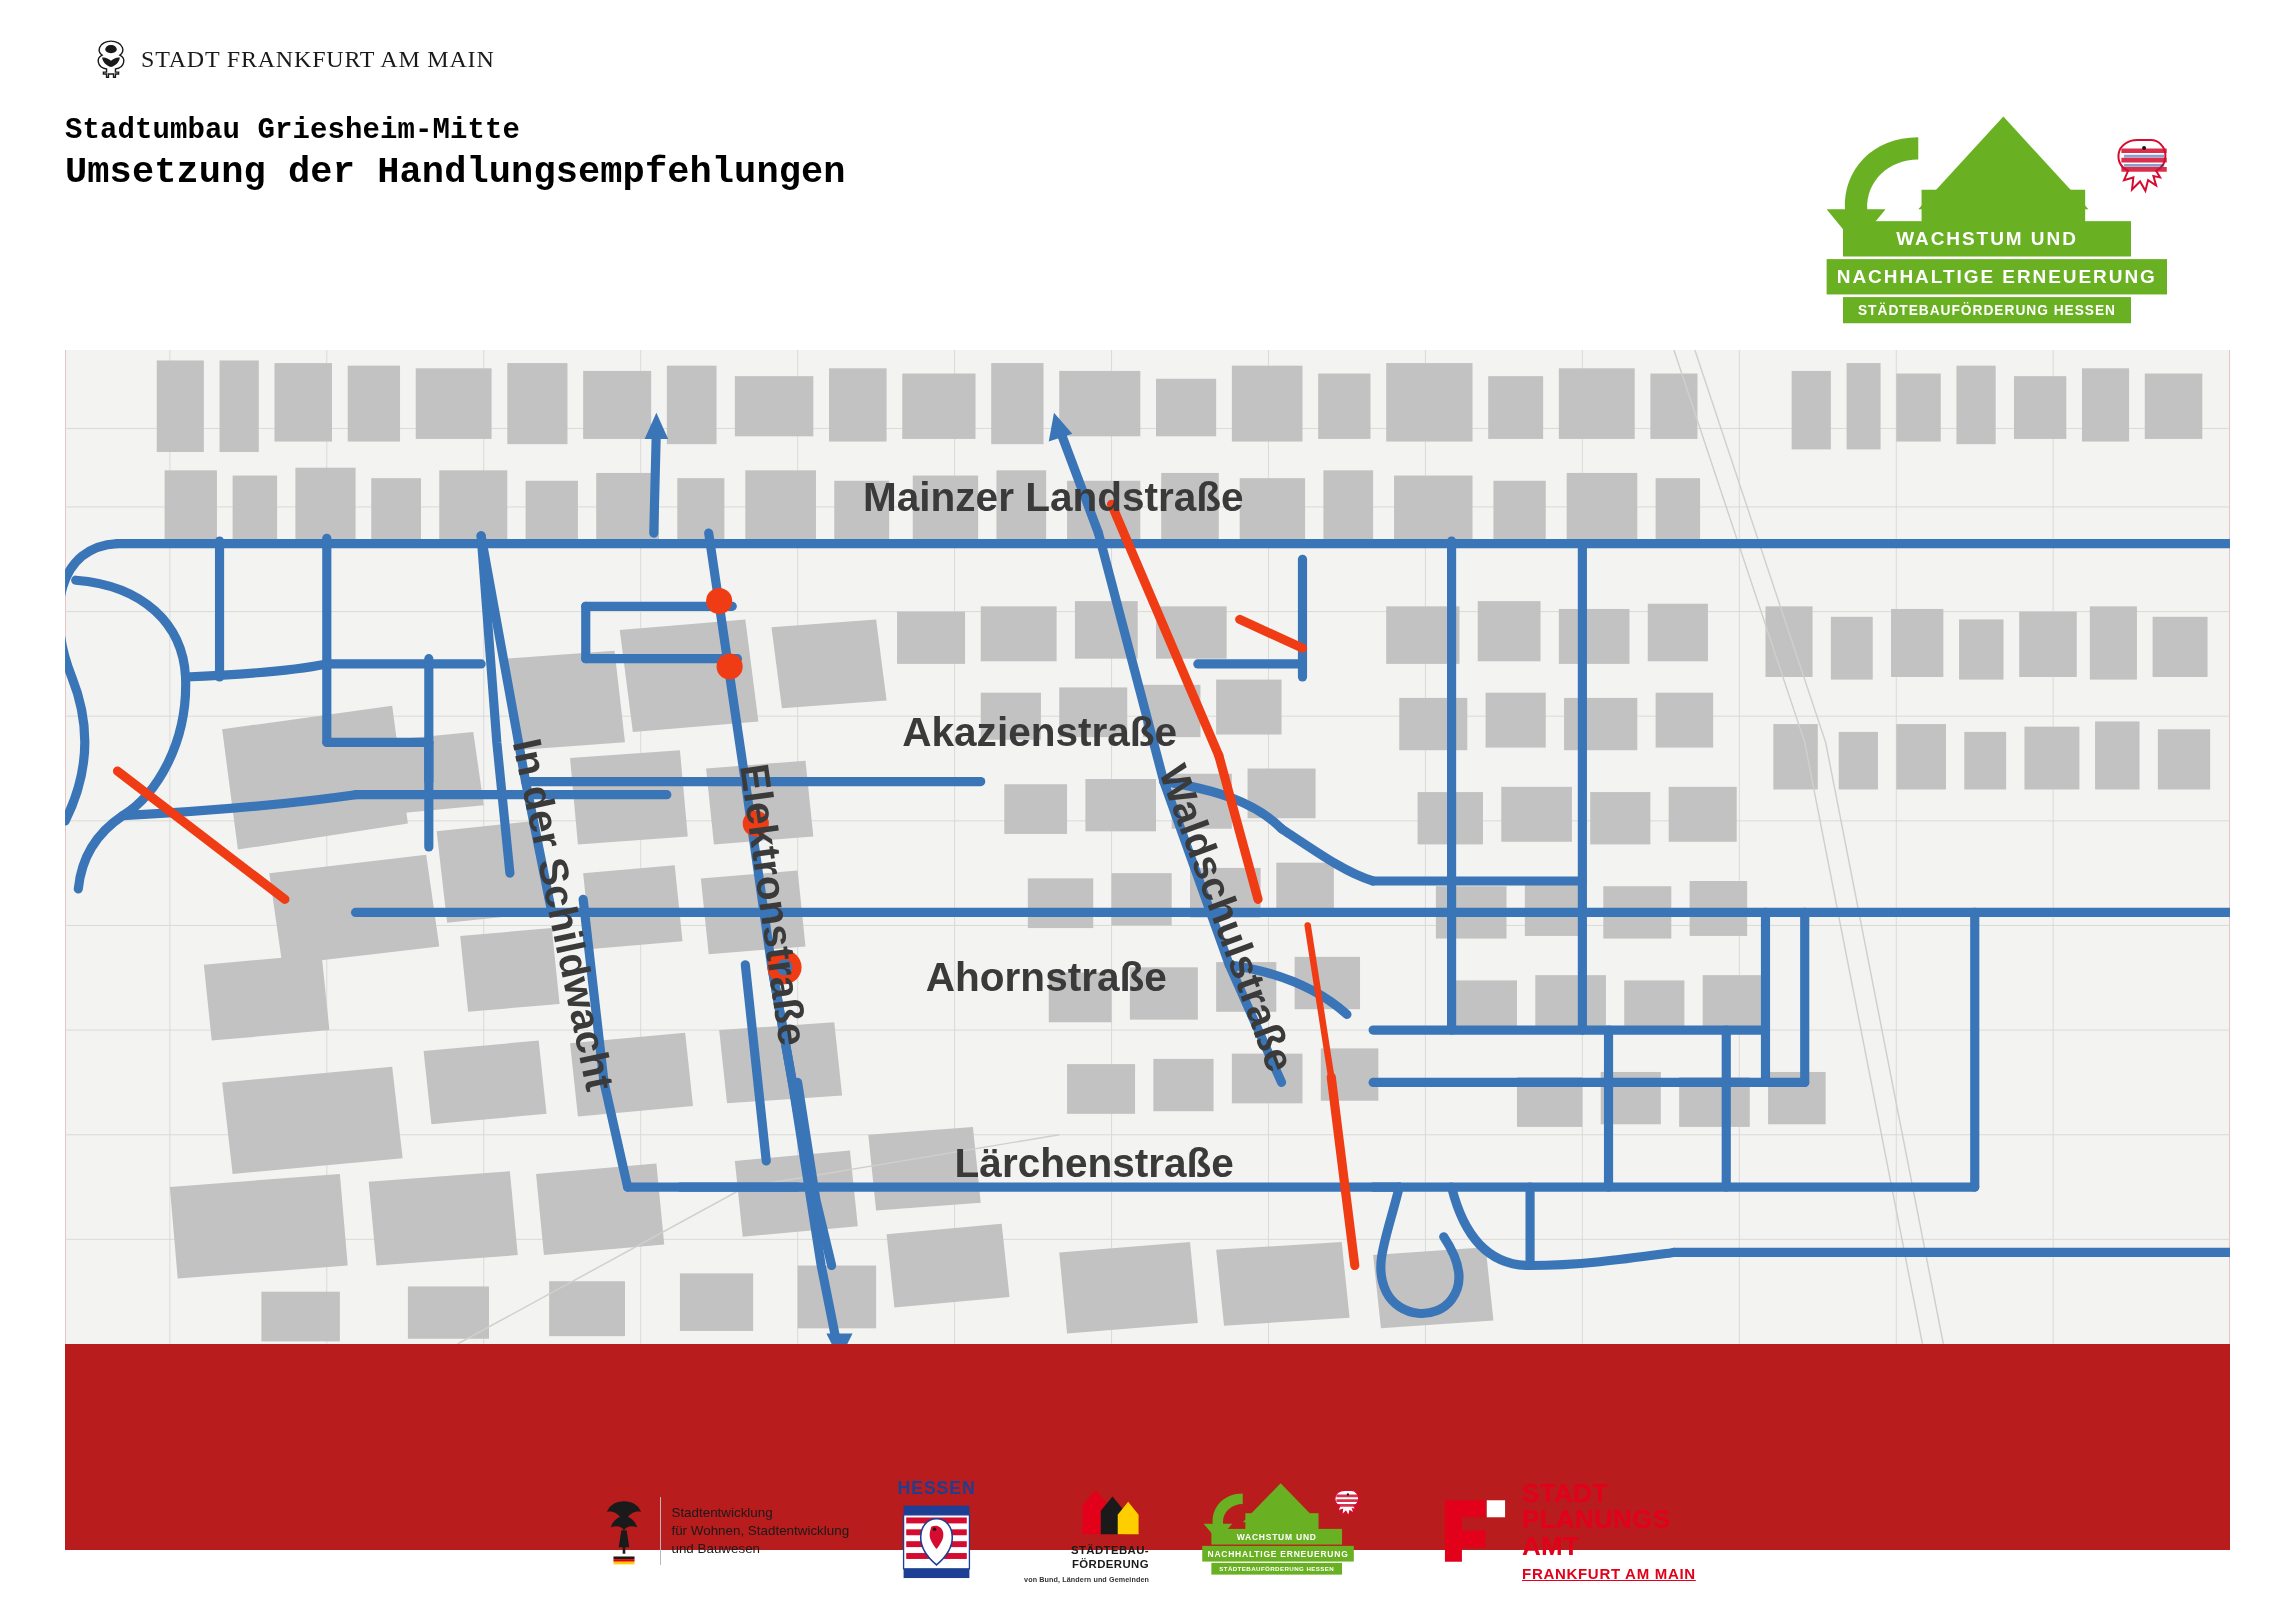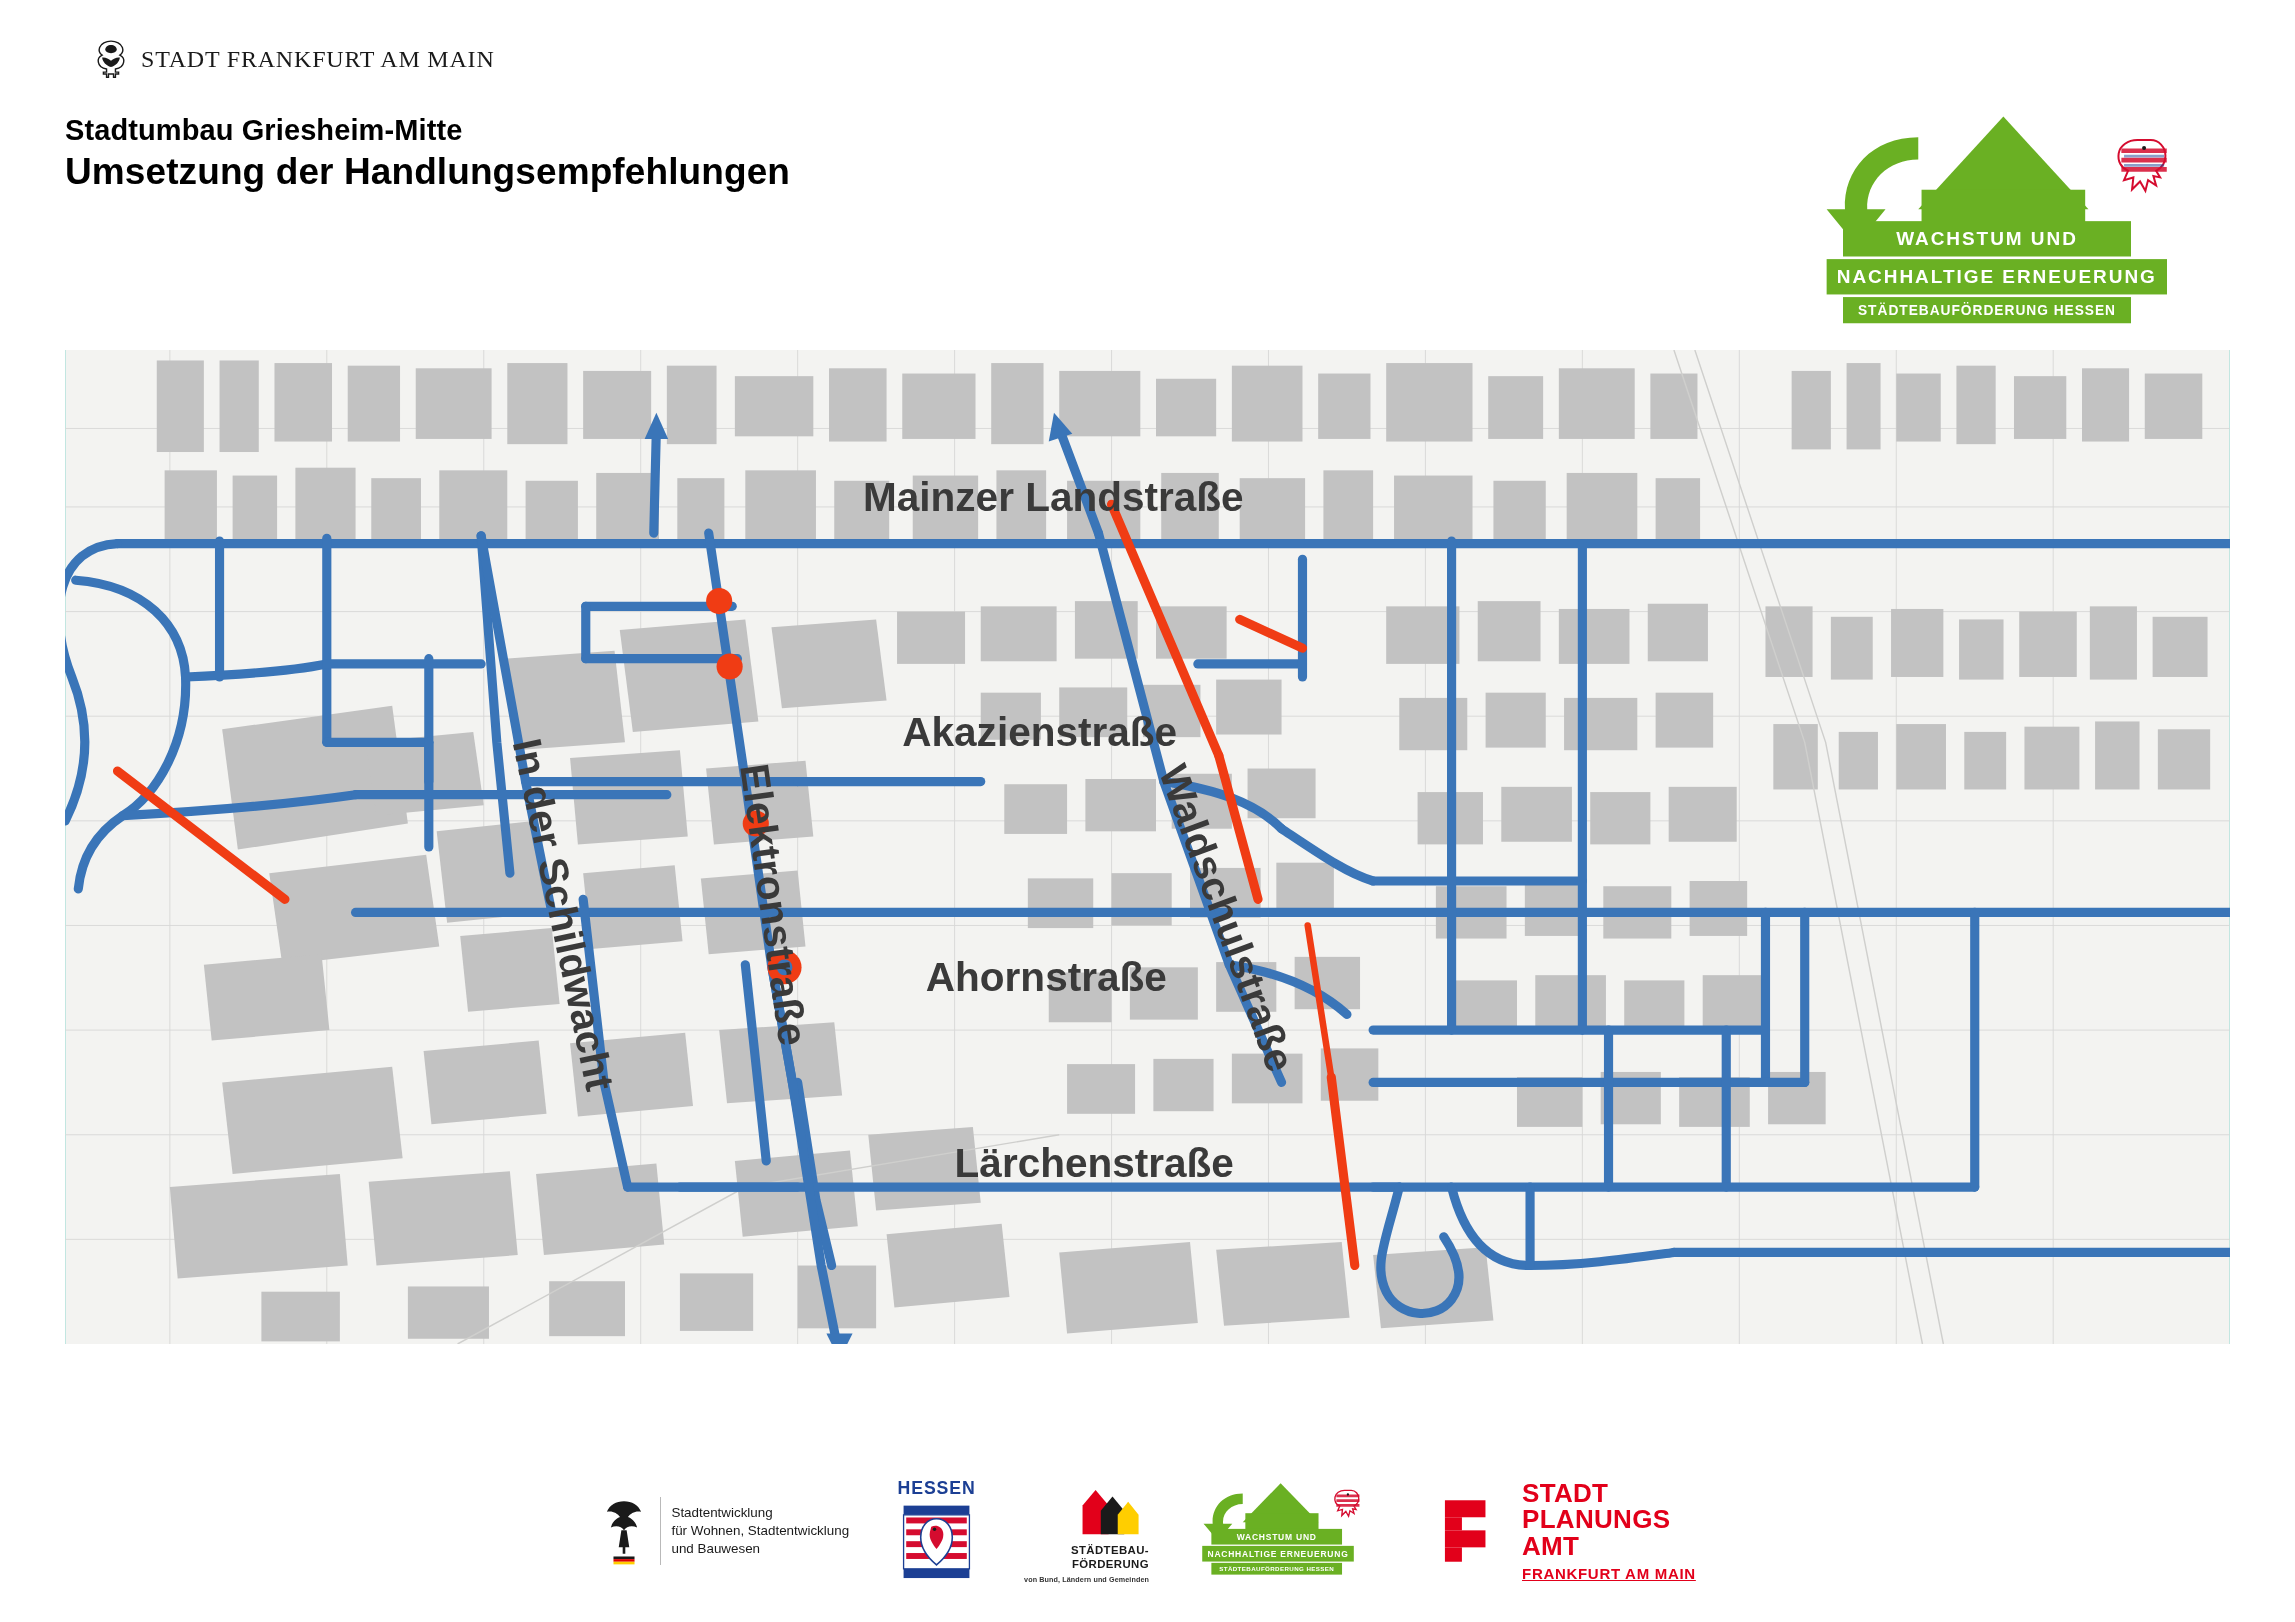--- a/index.html
+++ b/index.html
@@ -38,20 +38,21 @@
     color: #1a1a1a;
     white-space: nowrap;
   }
 
   
   #title-block {
     position: absolute;
     left: 65px;
     top: 114px;
     width: 1472px;
+    font-family: Liberation Mono, monospace;
   }
   #title-block .t-sub {
     font-size: 29px;
     font-weight: bold;
     color: #000;
     line-height: 1.15;
     margin: 0 0 3.9px 0;
     letter-spacing: 0.1px;
   }
   #title-block .t-main {
@@ -79,22 +80,22 @@
     width: 432px;
     height: 236px;
   }
 
   
   #map-frame {
     position: absolute;
     left: 65px;
     top: 350px;
     width: 2165px;
-    height: 994px;
-    background: #14b8a6;
+    height: 1200px;
+    background: #b91c1c;
     overflow: hidden;
   }
   #map-frame svg {
     display: block;
   }
 
   
   #footer-logos {
     position: absolute;
     left: 0;

